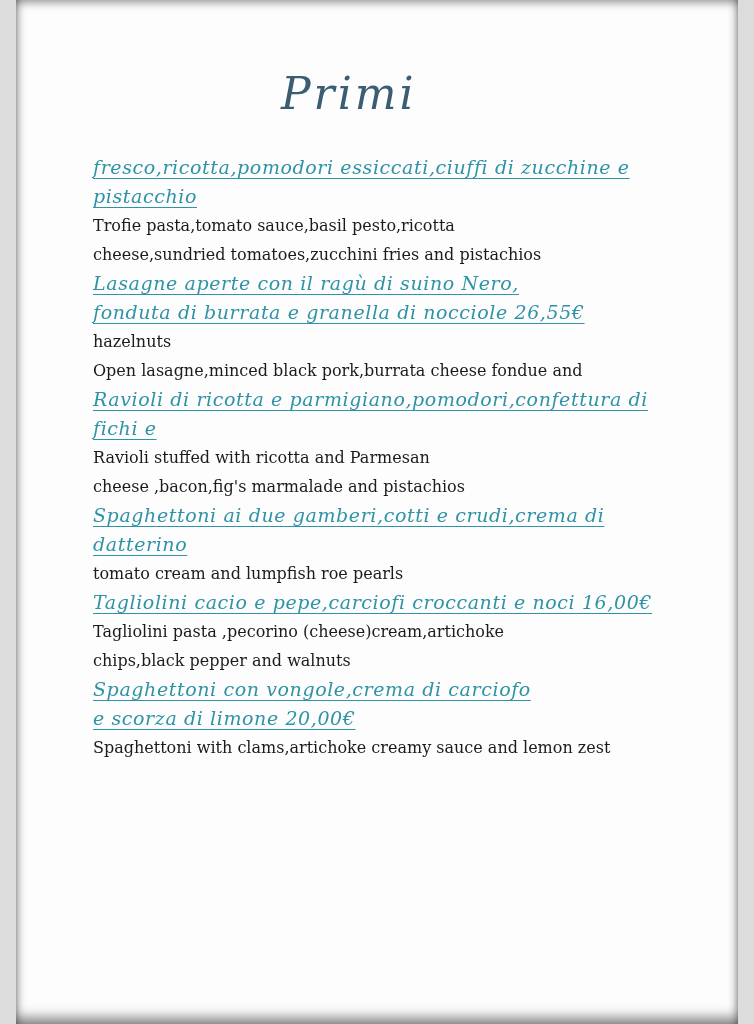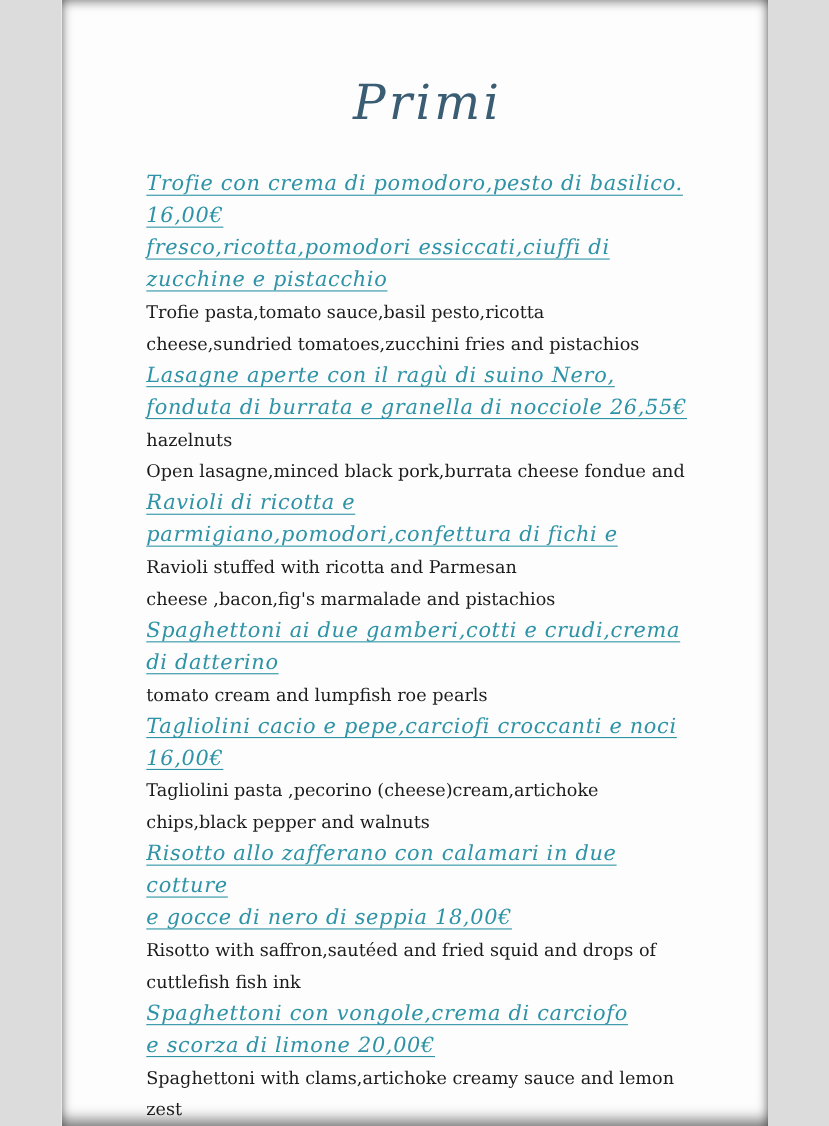--- a/index.html
+++ b/index.html
@@ -2,21 +2,21 @@
 <html style="--title-color: #3a5d73; --name-color: #2e93a6; --body-color: #1b1b1b;"><head>
 <meta charset="utf-8">
 <style>
   html, body {
     margin: 0;
     padding: 0;
     background: #dcdcdc;
   }
   .page {
     position: relative;
-    width: 642px;
+    width: 722px;
     height: 1024px;
     margin: 0 auto;
     background: #fdfdfd;
     overflow: hidden;
     font-family: "DejaVu Serif", serif;
     box-shadow:
       inset 0 7px 9px -4px rgba(0,0,0,0.38),
       inset 0 -11px 13px -5px rgba(0,0,0,0.50),
       inset 9px 0 10px -8px rgba(0,0,0,0.35),
       inset -9px 0 10px -8px rgba(0,0,0,0.35);
@@ -55,21 +55,20 @@
 </style>
 </head>
 <body>
 
 <div class="page">
   <h1 class="title">Primi</h1>
 
   <div class="content">
 
     <div class="menu-item">
-      <div class="it-line">Trofie con crema di pomodoro,pesto di basilico. 16,00€</div>
       <div class="it-line">fresco,ricotta,pomodori essiccati,ciuffi di zucchine e pistacchio</div>
       <div class="en-line">Trofie pasta,tomato sauce,basil pesto,ricotta</div>
       <div class="en-line">cheese,sundried tomatoes,zucchini fries and pistachios</div>
     </div>
 
     <div class="menu-item">
       <div class="it-line">Lasagne aperte con il ragù di suino Nero,</div>
       <div class="it-line">fonduta di burrata e granella di nocciole 26,55€</div>
       <div class="en-line">hazelnuts</div>
       <div class="en-line">Open lasagne,minced black pork,burrata cheese fondue and</div>
@@ -85,26 +84,20 @@
       <div class="it-line">Spaghettoni ai due gamberi,cotti e crudi,crema di datterino</div>
       <div class="en-line">tomato cream and lumpfish roe pearls</div>
     </div>
 
     <div class="menu-item">
       <div class="it-line">Tagliolini cacio e pepe,carciofi croccanti e noci 16,00€</div>
       <div class="en-line">Tagliolini pasta ,pecorino (cheese)cream,artichoke</div>
       <div class="en-line">chips,black pepper and walnuts</div>
     </div>
 
-    <div class="menu-item">
-      <div class="it-line">Risotto allo zafferano con calamari in due cotture</div>
-      <div class="it-line">e gocce di nero di seppia 18,00€</div>
-      <div class="en-line">Risotto with saffron,sautéed and fried squid and drops of</div>
-      <div class="en-line">cuttlefish fish ink</div>
-    </div>
 
     <div class="menu-item">
       <div class="it-line">Spaghettoni con vongole,crema di carciofo</div>
       <div class="it-line">e scorza di limone 20,00€</div>
       <div class="en-line">Spaghettoni with clams,artichoke creamy sauce and lemon zest</div>
     </div>
 
   </div>
 </div>
 

